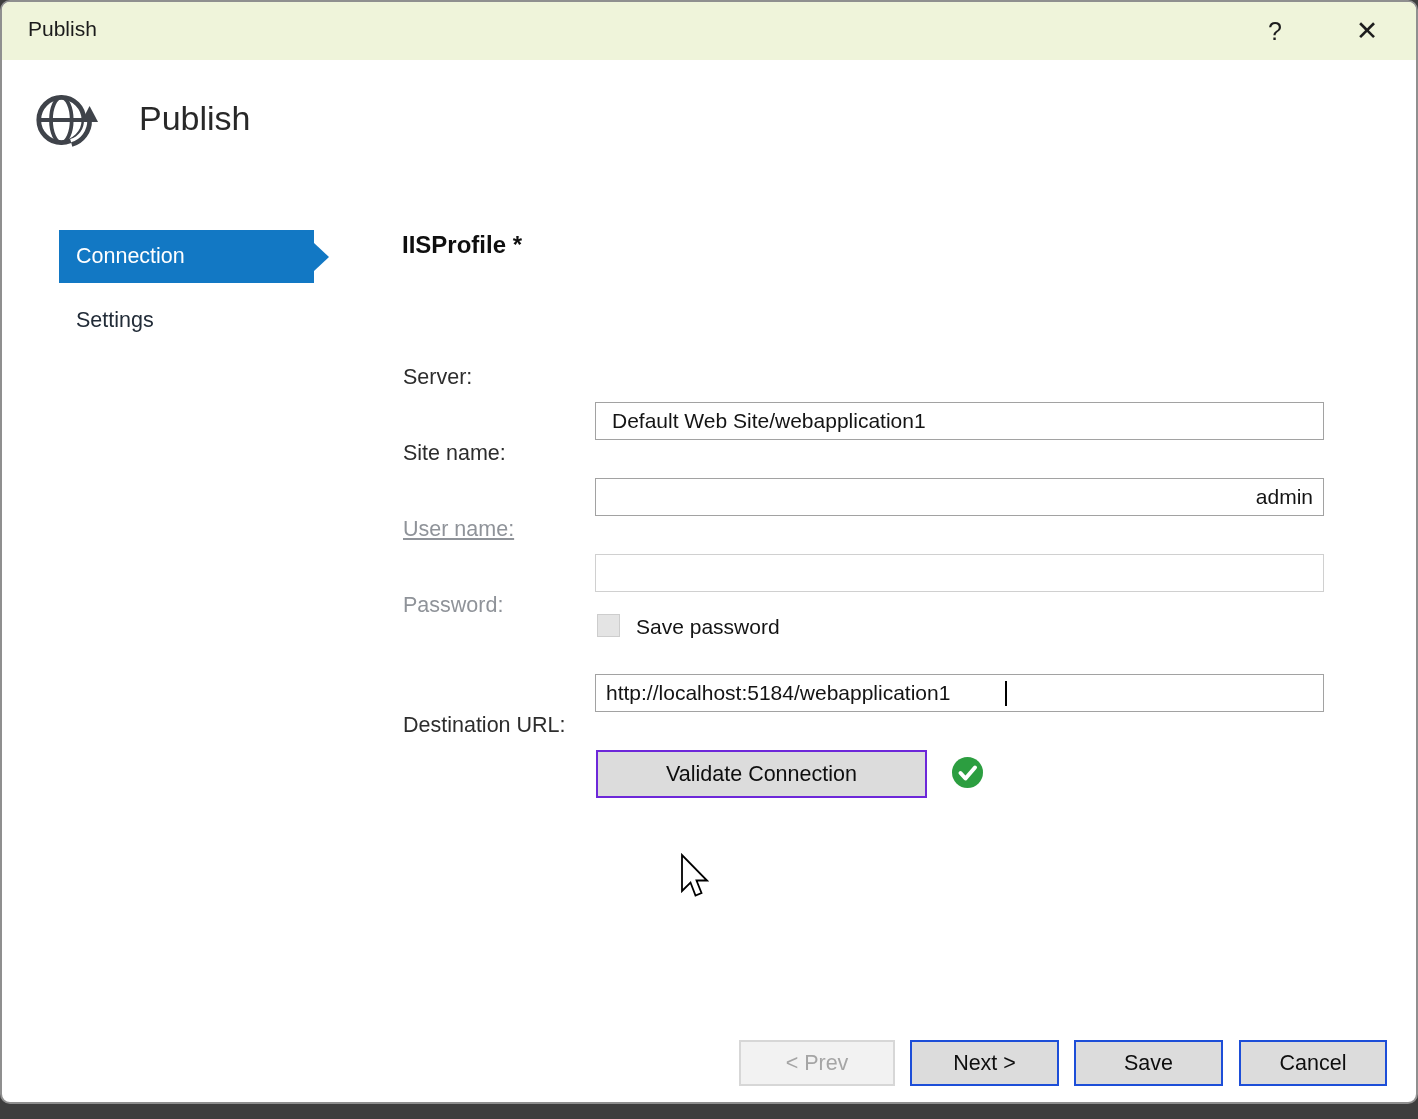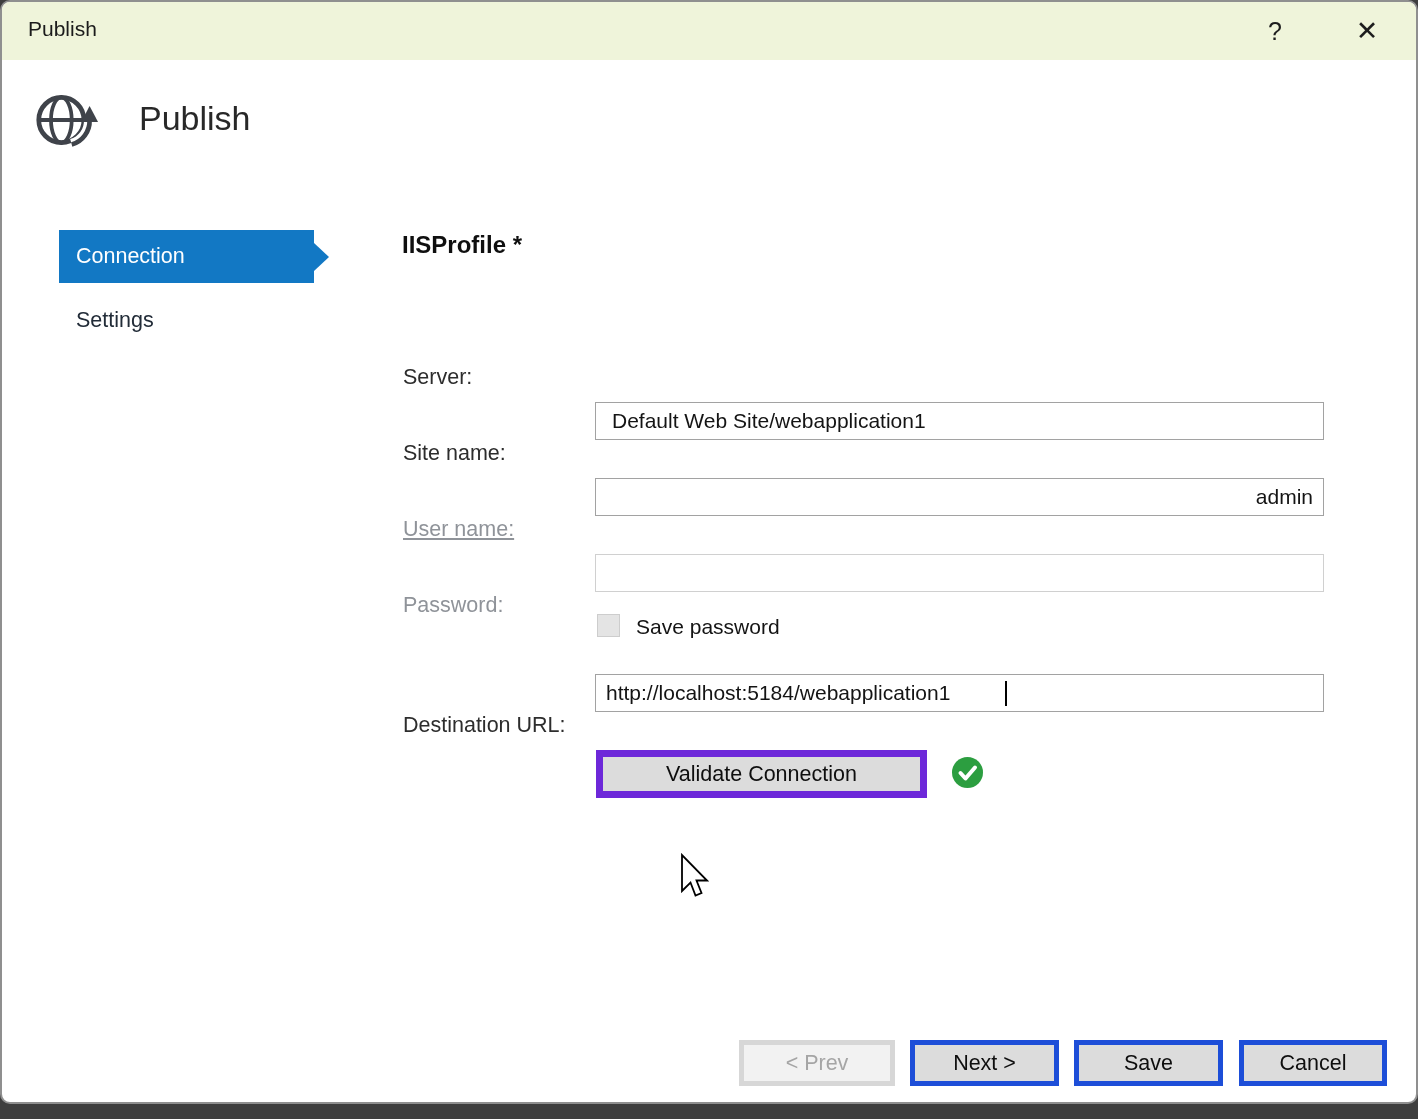--- a/index.html
+++ b/index.html
@@ -103,35 +103,35 @@
   }
 
   .text-caret {
     position: absolute; left: 1003px; top: 679px;
     width: 2px; height: 25px; background: #000000;
   }
 
   .validate-btn {
     position: absolute; left: 594px; top: 748px;
     width: 331px; height: 48px; box-sizing: border-box;
-    background: #dcdcdc; border: 7px solid #6d28d9;
+    background: #dcdcdc; border: 2px solid #6d28d9;
     font-family: inherit; font-size: 21.5px; color: #0e0e0e;
     cursor: default;
   }
   .success-badge {
     position: absolute; left: 950px; top: 755px;
     width: 31px; height: 31px; border-radius: 50%;
     background: var(--success-green, #2c9e40);
     display: flex; align-items: center; justify-content: center;
   }
 
   
   .footer-btn {
     position: absolute; top: 1038px; height: 46px; box-sizing: border-box;
-    background: #dcdcdc; border: 5px solid #1d4ed8;
+    background: #dcdcdc; border: 2px solid #1d4ed8;
     font-family: inherit; font-size: 21.5px; color: #0e0e0e;
     cursor: default;
   }
   .btn-prev   { left: 737px;  width: 156px; background: #f2f2f2; border-color: #d7d7d7; color: #a5a5a5; }
   .btn-next   { left: 908px;  width: 149px; }
   .btn-save   { left: 1072px; width: 149px; }
   .btn-cancel { left: 1237px; width: 148px; }
 
   
   .mouse-cursor { position: absolute; left: 677px; top: 851px; width: 30px; height: 48px; }

